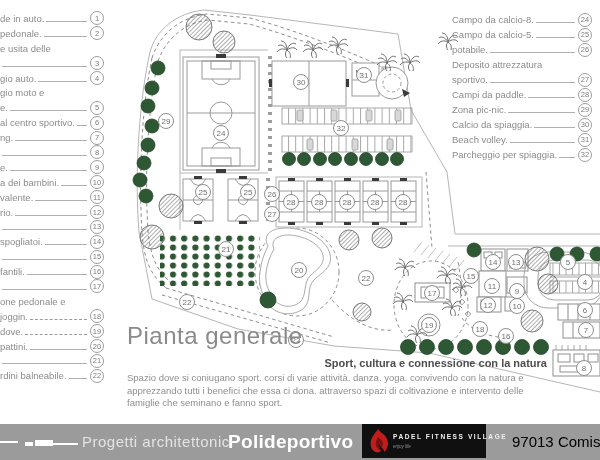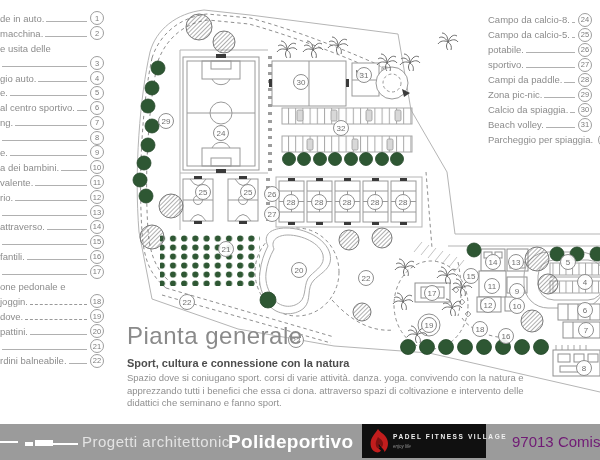--- a/index.html
+++ b/index.html
@@ -4,53 +4,53 @@
 <style>
   html,body{margin:0;padding:0;background:#fff;}
   .page{position:relative;width:600px;height:460px;background:#ffffff;overflow:hidden;
         font-family:"Liberation Sans",sans-serif;}
   
   .legend{position:absolute;color:#8c8c8c;font-size:9.5px;}
   .legend-left{left:0;top:11px;width:104px;}
   .legend-right{left:452px;top:12px;width:140px;}
   .leg-row{display:flex;align-items:center;}
   .legend-left .leg-row{height:14.9px;}
-  .legend-right .leg-row{height:15px;margin-left:36px;}
+  .legend-right .leg-row{height:15px;}
   .leg-txt{white-space:nowrap;}
   .leg-lead{flex:1;height:0;border-bottom:1px solid #b0b0b0;margin:0 3px 0 2px;transform:translateY(3px);}
   .leg-lead.dashed{border-bottom:1px dashed #9a9a9a;}
   .leg-num{flex:none;width:12px;height:12px;border:1px solid #9e9e9e;border-radius:50%;
            font-size:7.5px;color:#7c7c7c;display:flex;align-items:center;justify-content:center;}
   
   .plan-svg{position:absolute;left:120px;top:0;}
   #markers{position:absolute;left:0;top:0;width:600px;height:460px;pointer-events:none;}
   .marker{position:absolute;width:14px;height:14px;border:1px solid #8f8f8f;border-radius:50%;
           background:rgba(255,255,255,.92);color:#707070;font-size:8px;
           display:flex;align-items:center;justify-content:center;transform:translate(-50%,-50%);}
   
   .title-block{position:absolute;left:127px;top:322px;width:420px;}
   .plan-title{font-size:24px;font-weight:400;color:#8a8a8a;letter-spacing:.5px;margin:0 0 7px 0;}
-  .plan-subtitle{font-size:11px;font-weight:bold;color:#4e4e4e;margin:0 0 3px 0;}
+  .plan-subtitle{font-size:11px;font-weight:bold;color:#4e4e4e;margin:0 0 3px 0;text-align:right;}
   .plan-body{font-size:9.5px;line-height:12.5px;color:#8f8f8f;margin:0;width:416px;}
   
   .footer{position:absolute;left:0;top:424px;width:600px;height:36px;background:#9b9b9b;}
   .dash-logo span{position:absolute;background:#fff;display:block;}
   .d1{left:0;top:17px;width:18px;height:2px;}
   .d2{left:25px;top:18px;width:8px;height:4px;}
   .d3{left:35px;top:16px;width:18px;height:6px;}
   .d4{left:53px;top:19px;width:25px;height:2px;}
   .footer-label{position:absolute;left:82px;top:9px;font-size:15px;color:#e3e3e3;letter-spacing:.5px;}
   .project-name{position:absolute;left:228px;top:7px;font-size:19px;font-weight:bold;color:#ffffff;letter-spacing:.3px;}
   .logo-box{position:absolute;left:362px;top:0;width:124px;height:34px;background:#101010;
             display:flex;align-items:center;}
   .logo-flame{width:26px;height:28px;margin-left:3px;flex:none;}
   .logo-text{display:flex;flex-direction:column;margin-left:2px;}
   .logo-title{font-size:6.5px;letter-spacing:1.6px;color:#f0f0f0;font-weight:bold;white-space:nowrap;}
   .logo-tagline{font-size:4.5px;color:#8f8f8f;font-style:italic;margin-top:4px;}
-  .footer-location{position:absolute;left:512px;top:9px;font-size:15px;color:#701a75;white-space:nowrap;}
+  .footer-location{position:absolute;left:512px;top:9px;font-size:15px;color:#000000;white-space:nowrap;}
 </style>
 </head>
 <body>
 
 <div class="page">
 
   <svg class="plan-svg" width="480" height="424" viewBox="120 0 480 424">
     <defs>
       <pattern id="hatch" width="3" height="3" patternUnits="userSpaceOnUse" patternTransform="rotate(45)">
         <line x1="0" y1="0" x2="0" y2="3" stroke="#5f5f5f" stroke-width="1"></line>
@@ -355,38 +355,41 @@
       <div class="marker" style="left: 584px; top: 368px;">8</div>
     </div>
 
   <div class="legend legend-left">
       <div class="leg-row">
         <span class="leg-txt">de in auto.</span>
         <span class="leg-lead"></span>
         <span class="leg-num">1</span>
       </div>
       <div class="leg-row">
-        <span class="leg-txt">macchina.</span>
+        <span class="leg-txt">pedonale.</span>
         <span class="leg-lead"></span>
         <span class="leg-num">2</span>
       </div>
       <div class="leg-row">
         <span class="leg-txt">e usita delle</span>
       </div>
       <div class="leg-row">
         <span class="leg-txt"></span>
         <span class="leg-lead"></span>
         <span class="leg-num">3</span>
       </div>
       <div class="leg-row">
         <span class="leg-txt">gio auto.</span>
         <span class="leg-lead"></span>
         <span class="leg-num">4</span>
       </div>
       <div class="leg-row">
+        <span class="leg-txt">gio moto e</span>
+      </div>
+      <div class="leg-row">
         <span class="leg-txt">e.</span>
         <span class="leg-lead"></span>
         <span class="leg-num">5</span>
       </div>
       <div class="leg-row">
         <span class="leg-txt">al centro sportivo.</span>
         <span class="leg-lead"></span>
         <span class="leg-num">6</span>
       </div>
       <div class="leg-row">
@@ -418,21 +421,21 @@
         <span class="leg-txt">rio.</span>
         <span class="leg-lead"></span>
         <span class="leg-num">12</span>
       </div>
       <div class="leg-row">
         <span class="leg-txt"></span>
         <span class="leg-lead"></span>
         <span class="leg-num">13</span>
       </div>
       <div class="leg-row">
-        <span class="leg-txt">attraverso.</span>
+        <span class="leg-txt">spogliatoi.</span>
         <span class="leg-lead"></span>
         <span class="leg-num">14</span>
       </div>
       <div class="leg-row">
         <span class="leg-txt"></span>
         <span class="leg-lead"></span>
         <span class="leg-num">15</span>
       </div>
       <div class="leg-row">
         <span class="leg-txt">fantili.</span>
@@ -484,20 +487,23 @@
         <span class="leg-txt">Campo da calcio-5.</span>
         <span class="leg-lead"></span>
         <span class="leg-num">25</span>
       </div>
       <div class="leg-row">
         <span class="leg-txt">potabile.</span>
         <span class="leg-lead"></span>
         <span class="leg-num">26</span>
       </div>
       <div class="leg-row">
+        <span class="leg-txt">Deposito attrezzatura</span>
+      </div>
+      <div class="leg-row">
         <span class="leg-txt">sportivo.</span>
         <span class="leg-lead"></span>
         <span class="leg-num">27</span>
       </div>
       <div class="leg-row">
         <span class="leg-txt">Campi da paddle.</span>
         <span class="leg-lead"></span>
         <span class="leg-num">28</span>
       </div>
       <div class="leg-row">
@@ -518,21 +524,21 @@
       <div class="leg-row">
         <span class="leg-txt">Parcheggio per spiaggia.</span>
         <span class="leg-lead"></span>
         <span class="leg-num">32</span>
       </div>
     </div>
 
   <div class="title-block">
     <h1 class="plan-title">Pianta generale</h1>
     <p class="plan-subtitle">Sport, cultura e connessione con la natura</p>
-    <p class="plan-body">Spazio dove si coniugano sport. corsi di varie attività. danza. yoga. convivendo con la natura e apprezzando tutti i benefici che essa ci dona. attraverso spazi di coltivazione e intervento delle didattici che seminano e fanno sport.</p>
+    <p class="plan-body">Spazio dove si coniugano sport. corsi di varie attività. danza. yoga. convivendo con la natura e apprezzando tutti i benefici che essa ci dona. attraverso spazi di coltivazione e intervento delle famiglie che seminano e fanno sport.</p>
   </div>
 
   <div class="footer">
     <div class="dash-logo">
       <span class="d1"></span>
         <span class="d2"></span>
         <span class="d3"></span>
         <span class="d4"></span>
     </div>
     <span class="footer-label">Progetti architettonici</span>

